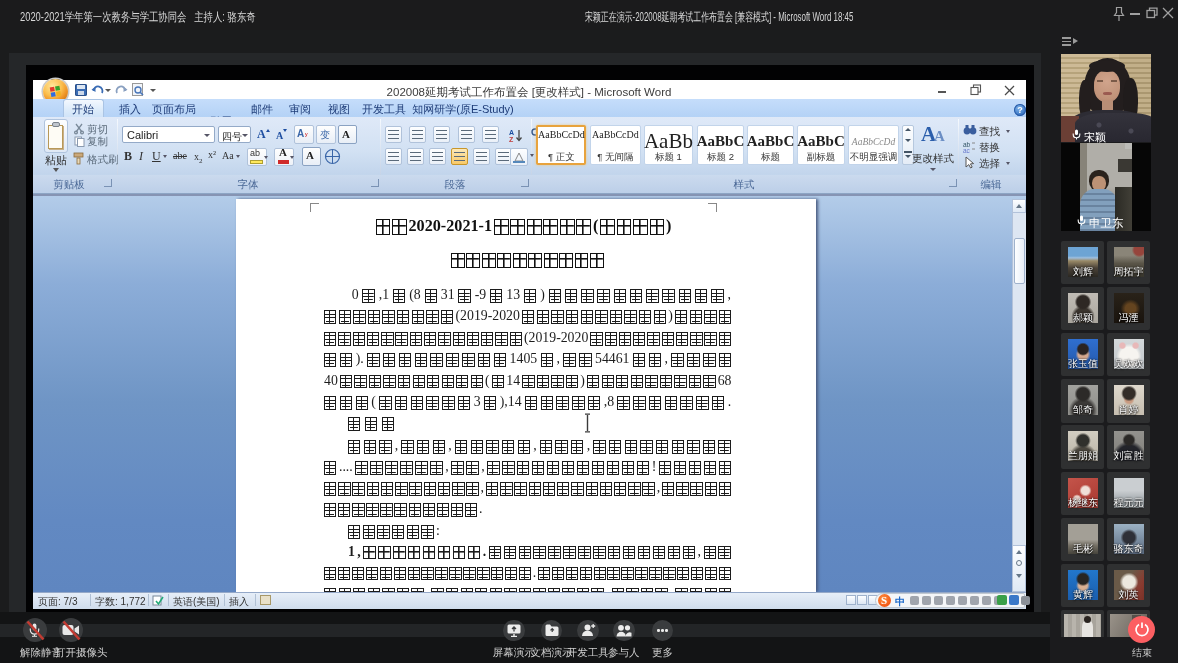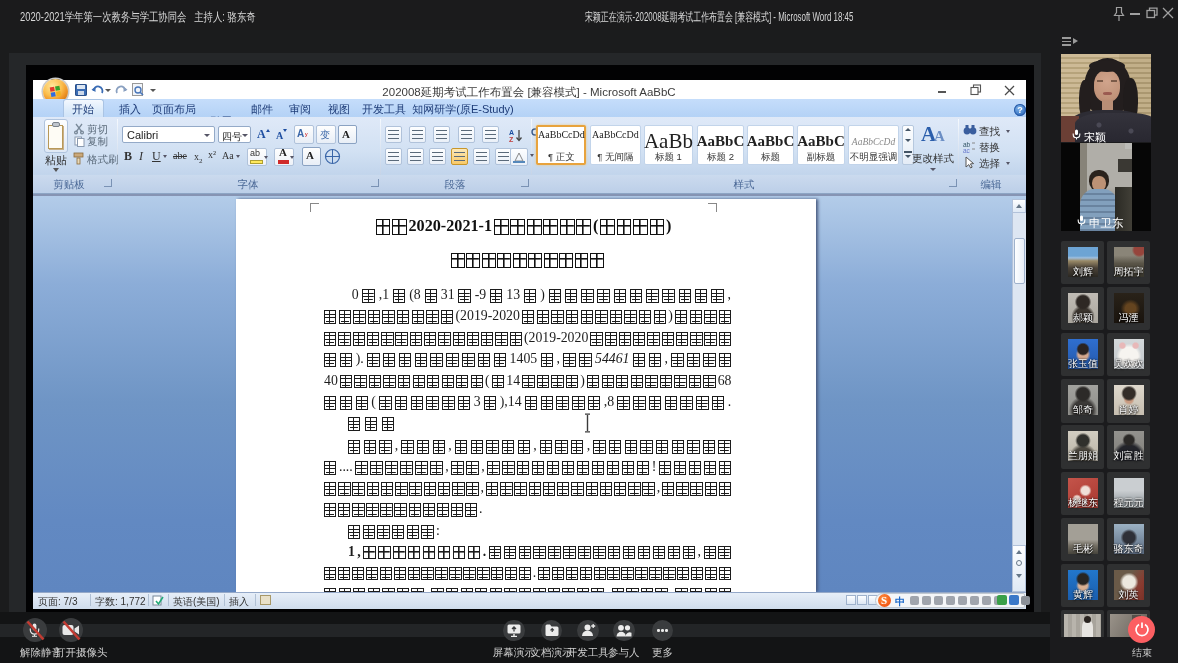--- a/index.html
+++ b/index.html
@@ -58,21 +58,21 @@
 <svg style="left:114px;top:84px" width="14" height="12" viewBox="0 0 14 12">
 <path d="M3 9 a4.5 4.5 0 1 1 8.5 -2" fill="none" stroke="#8aa0c0" stroke-width="1.8"></path>
 <path d="M13.5 5.5 l-4 -2.5 v5 z" fill="#8aa0c0"></path>
   </svg>
 <div class="r" style="left:132px;top:83px;width:11px;height:13px;background:#f2f5f9;border:1px solid #999;"></div>
 <svg style="left:134px;top:86px" width="10" height="10" viewBox="0 0 10 10">
 <circle cx="4" cy="4" r="3" fill="none" stroke="#4a76b8" stroke-width="1.4"></circle>
     <line x1="6.2" y1="6.2" x2="9" y2="9" stroke="#4a76b8" stroke-width="1.6"></line>
   </svg>
 <div class="r" style="left:150px;top:89px;width:0;height:0;border-left:3.0px solid transparent;border-right:3.0px solid transparent;border-top:3.5px solid #555;"></div>
-<div class="t" style="left:529px;transform:translateX(-50%);top:85px;color:#3c3c3c;font:11.5px 'Liberation Sans',sans-serif;">202008延期考试工作布置会 [兼容模式] - Microsoft AaBbC</div>
+<div class="t" style="left:529px;transform:translateX(-50%);top:85px;color:#3c3c3c;font:11.5px 'Liberation Sans',sans-serif;">202008延期考试工作布置会 [更改样式] - Microsoft Word</div>
 <div class="r" style="left:938px;top:91px;width:8px;height:1.6px;background:#555;"></div>
 <svg style="left:970px;top:84px" width="12" height="12" viewBox="0 0 12 12">
 <g stroke="#555" stroke-width="1.1" fill="none">
       <rect x="3.5" y="1" width="7" height="7"></rect>
       <rect x="1" y="3.5" width="7" height="7" fill="#fff"></rect>
     </g>
   </svg>
 <svg style="left:1004px;top:85px" width="11" height="11" viewBox="0 0 11 11">
 <g stroke="#4a4a4a" stroke-width="1.2">
       <line x1="1" y1="1" x2="10" y2="10"></line>
@@ -390,21 +390,21 @@
     <i class="g" style="width:12.4px;height:13.8px;"></i>
     <i class="g" style="width:12.4px;height:13.8px;"></i>
     <i class="g" style="width:12.4px;height:13.8px;"></i>
     <i class="g" style="width:12.4px;height:13.8px;"></i>
     <i class="g" style="width:12.4px;height:13.8px;"></i>
     <span style="align-self:flex-end;line-height:14.8px;"> 1405 </span>
     <i class="g" style="width:12.4px;height:13.8px;"></i>
     <span style="align-self:flex-end;line-height:14.8px;">,</span>
     <i class="g" style="width:12.4px;height:13.8px;"></i>
     <i class="g" style="width:12.4px;height:13.8px;"></i>
-    <span style="align-self:flex-end;line-height:14.8px;font-style:italic;"> 54461 </span>
+    <span style="align-self:flex-end;line-height:14.8px;"> 54461 </span>
     <i class="g" style="width:12.4px;height:13.8px;"></i>
     <i class="g" style="width:12.4px;height:13.8px;"></i>
     <span style="align-self:flex-end;line-height:14.8px;">,</span>
     <i class="g" style="width:12.4px;height:13.8px;"></i>
     <i class="g" style="width:12.4px;height:13.8px;"></i>
     <i class="g" style="width:12.4px;height:13.8px;"></i>
     <i class="g" style="width:12.4px;height:13.8px;"></i>
   </div>
 <div class="fl" style="left:324px;top:373.6px;width:407.5px;justify-content:space-between;color:#1c1c1c;font:13.8px 'Liberation Serif',serif;">
     <span style="align-self:flex-end;line-height:14.8px;">40 </span>

